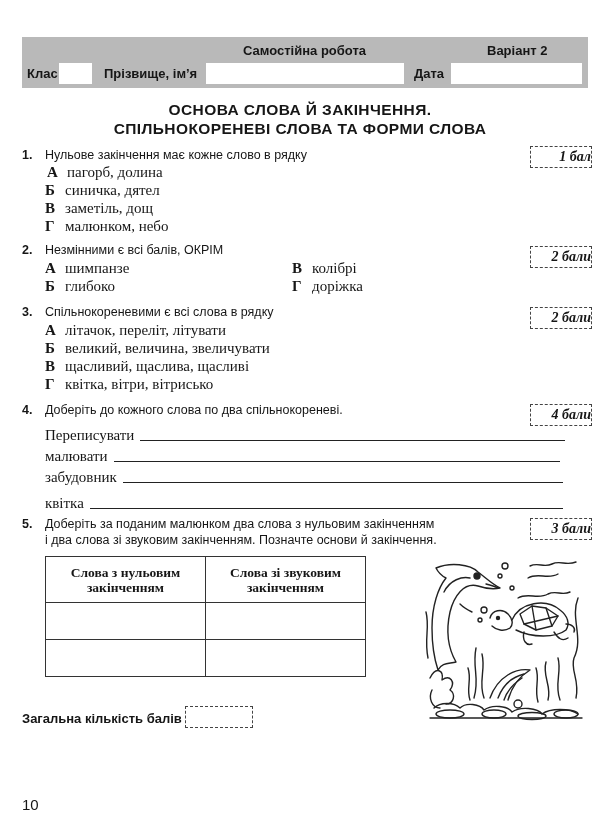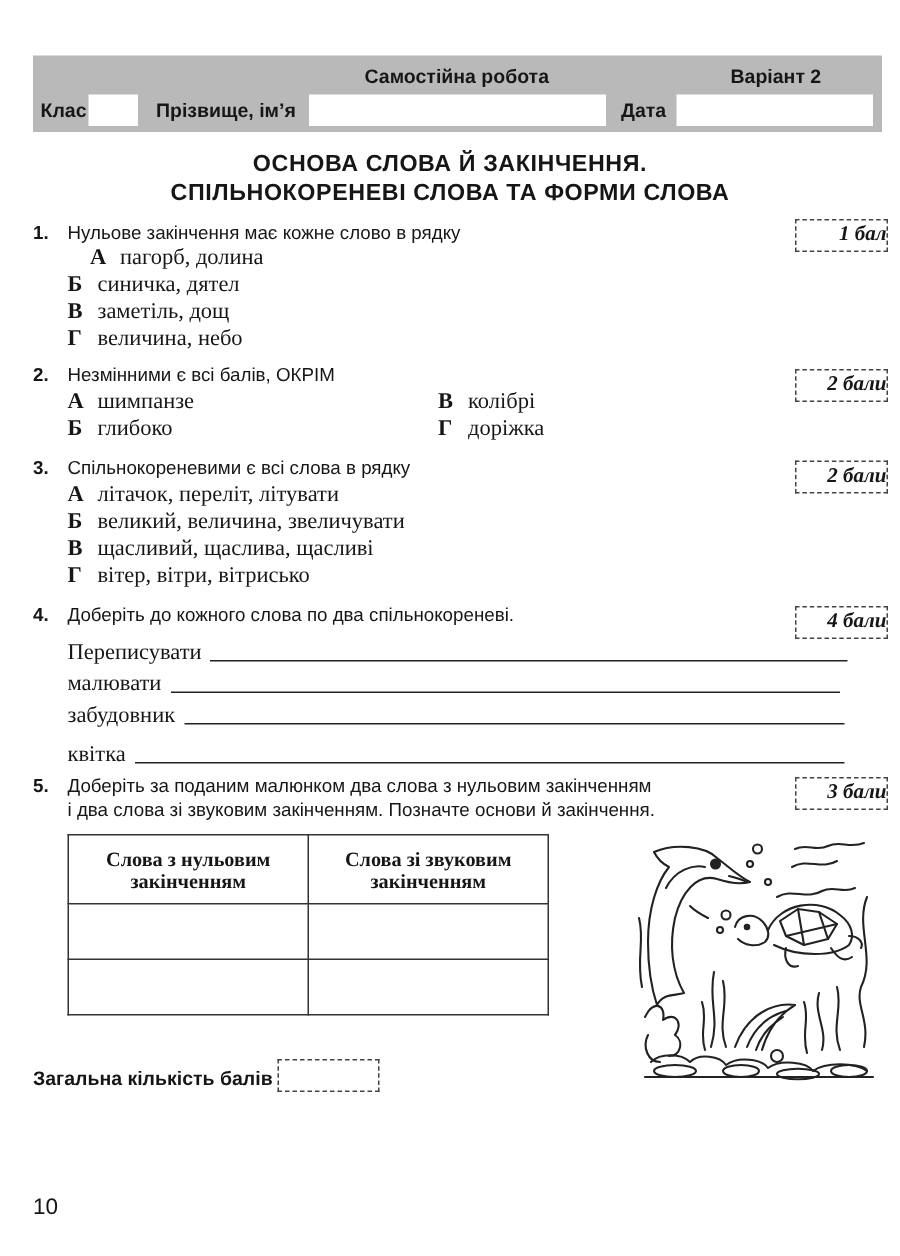--- a/index.html
+++ b/index.html
@@ -74,40 +74,40 @@
 <div class="abs hdr-box" style="left:206px;width:198px"></div>
 <div class="abs hdr-lbl" style="left:414px">Дата</div>
 <div class="abs hdr-box" style="left:451px;width:131px"></div>
 
 <div class="abs ttl" style="top:101px">ОСНОВА СЛОВА Й ЗАКІНЧЕННЯ.</div>
 <div class="abs ttl" style="top:120px">СПІЛЬНОКОРЕНЕВІ СЛОВА ТА ФОРМИ СЛОВА</div>
 
 <div class="abs qnum" style="top:148px">1.</div>
 <div class="abs qtext" style="top:148px">Нульове закінчення має кожне слово в рядку</div>
 <div class="abs score" style="top:146px">1 бал</div>
-<div class="abs opt" style="left:60px;top:164px"><span class="ltr">А</span><span>пагорб, долина</span></div>
+<div class="abs opt" style="left:47px;top:164px"><span class="ltr">А</span><span>пагорб, долина</span></div>
 <div class="abs opt" style="left:45px;top:182px"><span class="ltr">Б</span><span>синичка, дятел</span></div>
 <div class="abs opt" style="left:45px;top:200px"><span class="ltr">В</span><span>заметіль, дощ</span></div>
-<div class="abs opt" style="left:45px;top:218px"><span class="ltr">Г</span><span>величина, небо</span></div>
+<div class="abs opt" style="left:45px;top:218px"><span class="ltr">Г</span><span>малюнком, небо</span></div>
 
 <div class="abs qnum" style="top:243px">2.</div>
 <div class="abs qtext" style="top:243px">Незмінними є всі балів, ОКРІМ</div>
 <div class="abs score" style="top:246px">2 бали</div>
 <div class="abs opt" style="left:45px;top:260px"><span class="ltr">А</span><span>шимпанзе</span></div>
 <div class="abs opt" style="left:45px;top:278px"><span class="ltr">Б</span><span>глибоко</span></div>
 <div class="abs opt" style="left:292px;top:260px"><span class="ltr">В</span><span>колібрі</span></div>
 <div class="abs opt" style="left:292px;top:278px"><span class="ltr">Г</span><span>доріжка</span></div>
 
 <div class="abs qnum" style="top:305px">3.</div>
 <div class="abs qtext" style="top:305px">Спільнокореневими є всі слова в рядку</div>
 <div class="abs score" style="top:307px">2 бали</div>
 <div class="abs opt" style="left:45px;top:322px"><span class="ltr">А</span><span>літачок, переліт, літувати</span></div>
 <div class="abs opt" style="left:45px;top:340px"><span class="ltr">Б</span><span>великий, величина, звеличувати</span></div>
 <div class="abs opt" style="left:45px;top:358px"><span class="ltr">В</span><span>щасливий, щаслива, щасливі</span></div>
-<div class="abs opt" style="left:45px;top:376px"><span class="ltr">Г</span><span>вітер, вітри, вітрисько</span></div>
+<div class="abs opt" style="left:45px;top:376px"><span class="ltr">Г</span><span>квітка, вітри, вітрисько</span></div>
 
 <div class="abs qnum" style="top:403px">4.</div>
 <div class="abs qtext" style="top:403px">Доберіть до кожного слова по два спільнокореневі.</div>
 <div class="abs score" style="top:404px">4 бали</div>
 <div class="abs wrow" style="top:424px">
   <span class="w">Переписувати</span>
   <span class="line"></span>
 </div>
 <div class="abs wrow" style="top:445px;width:515px">
   <span class="w">малювати</span>

